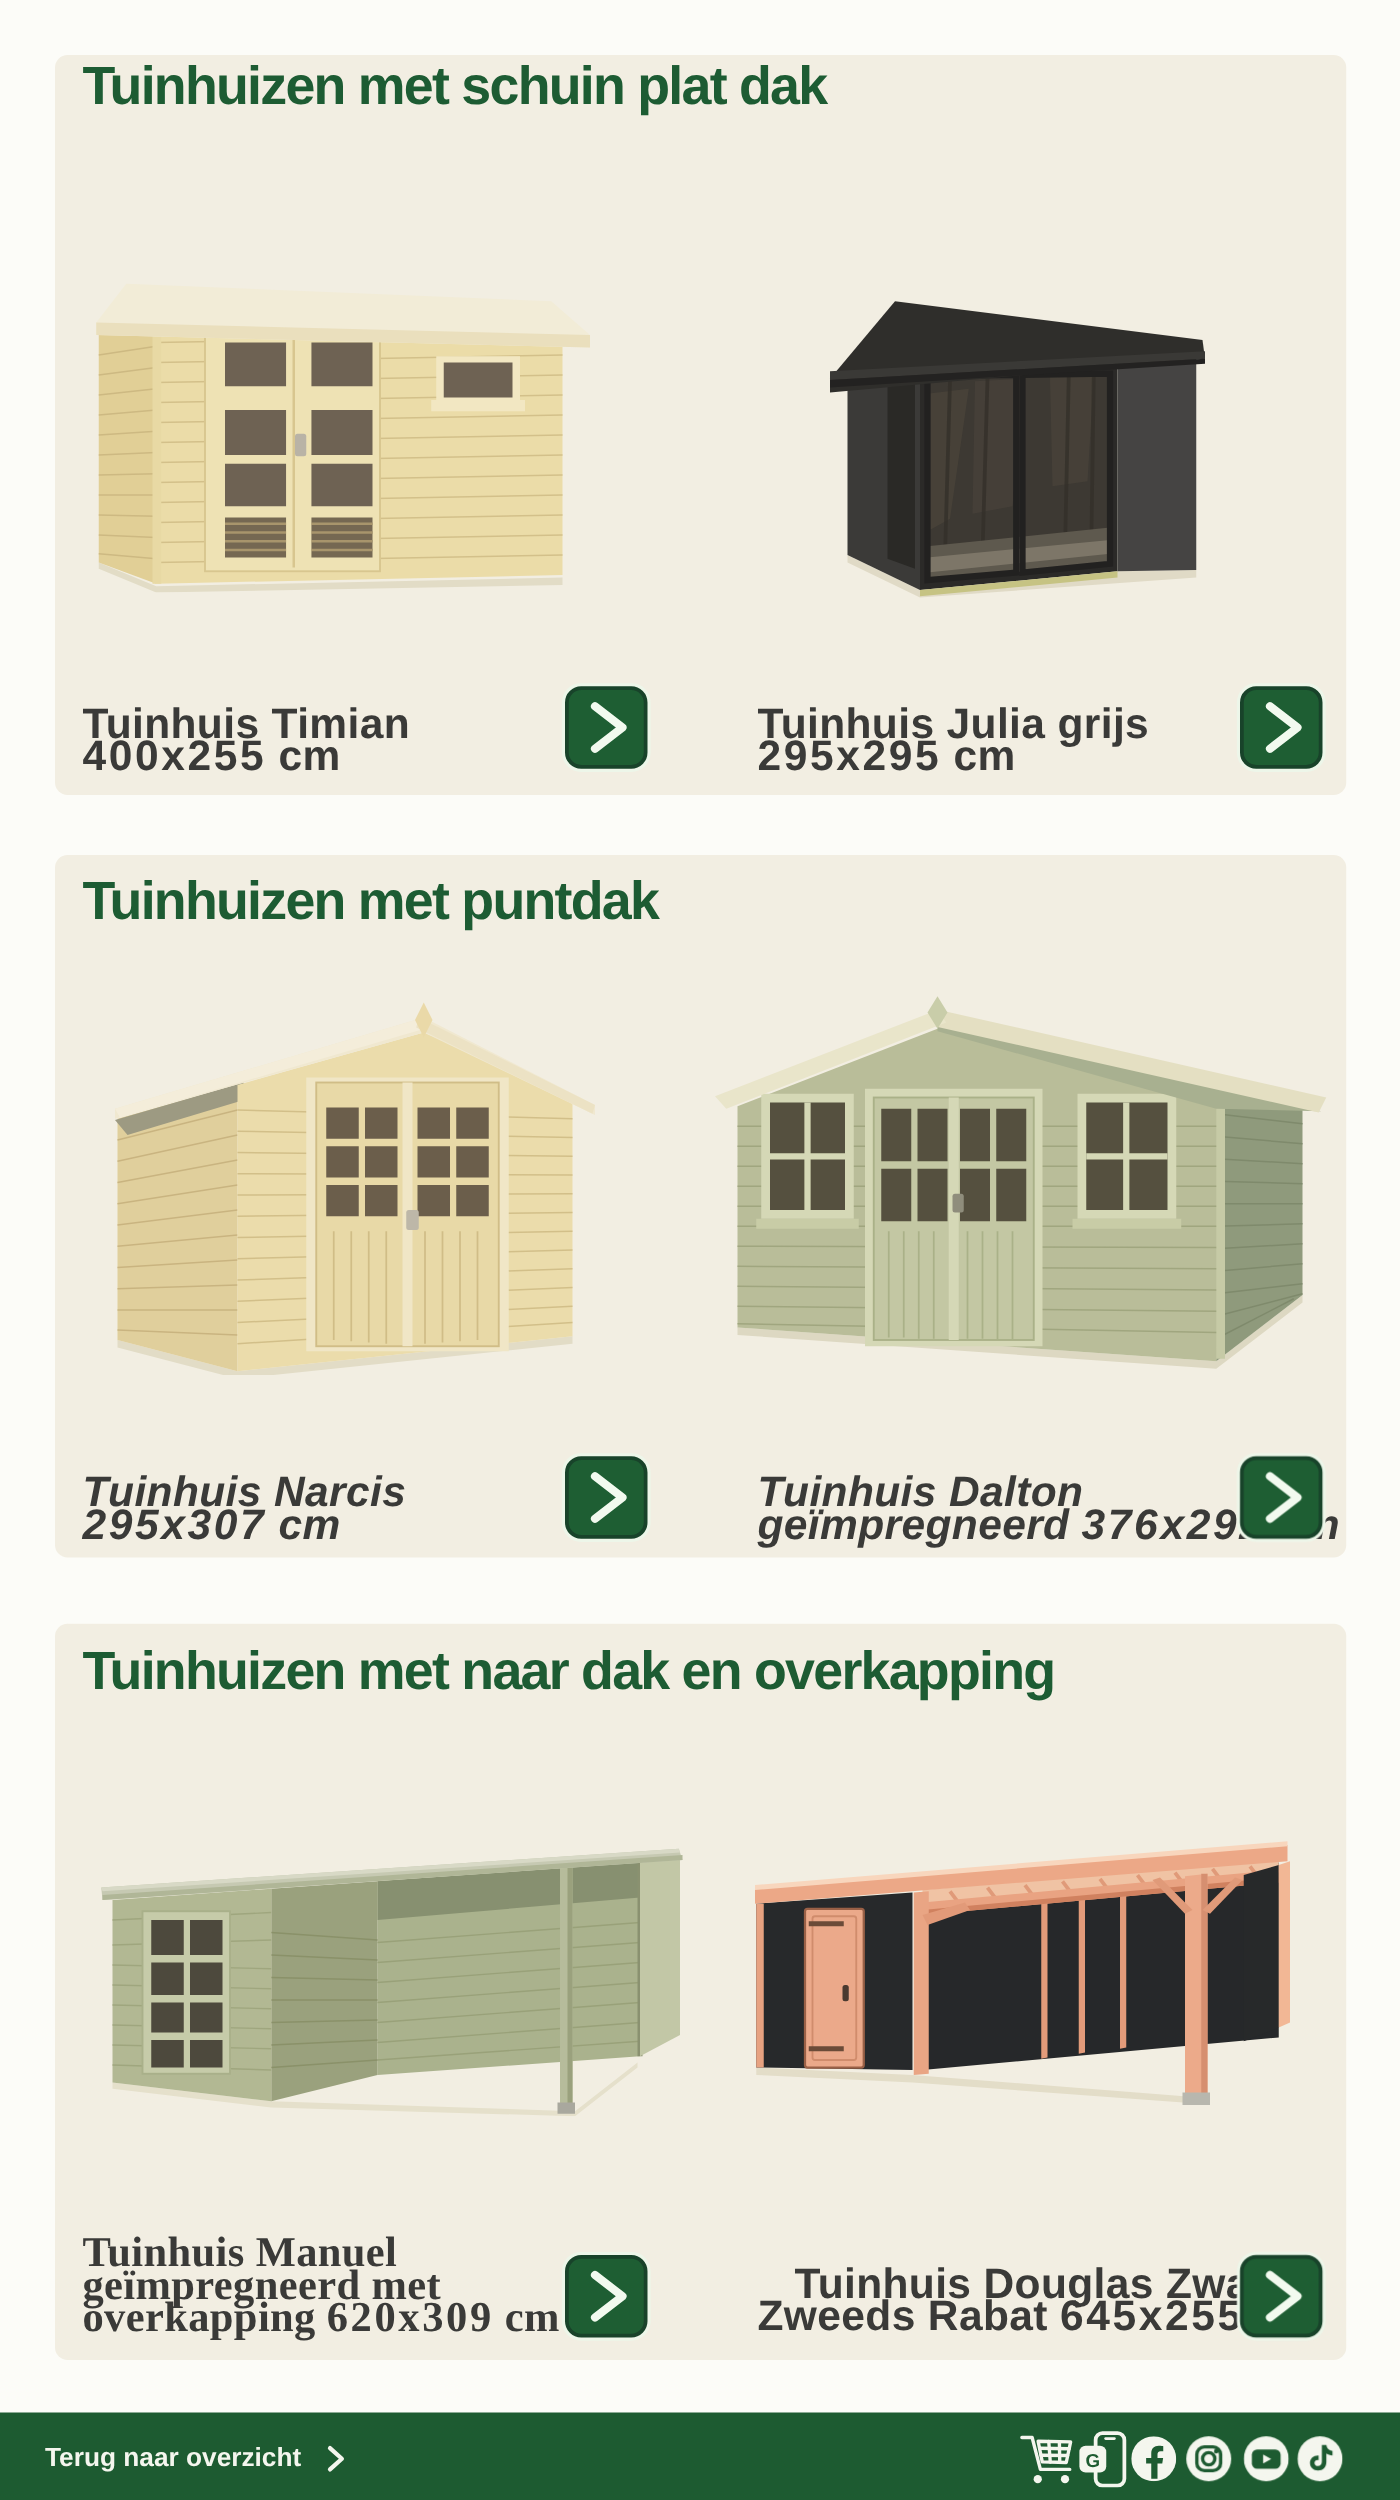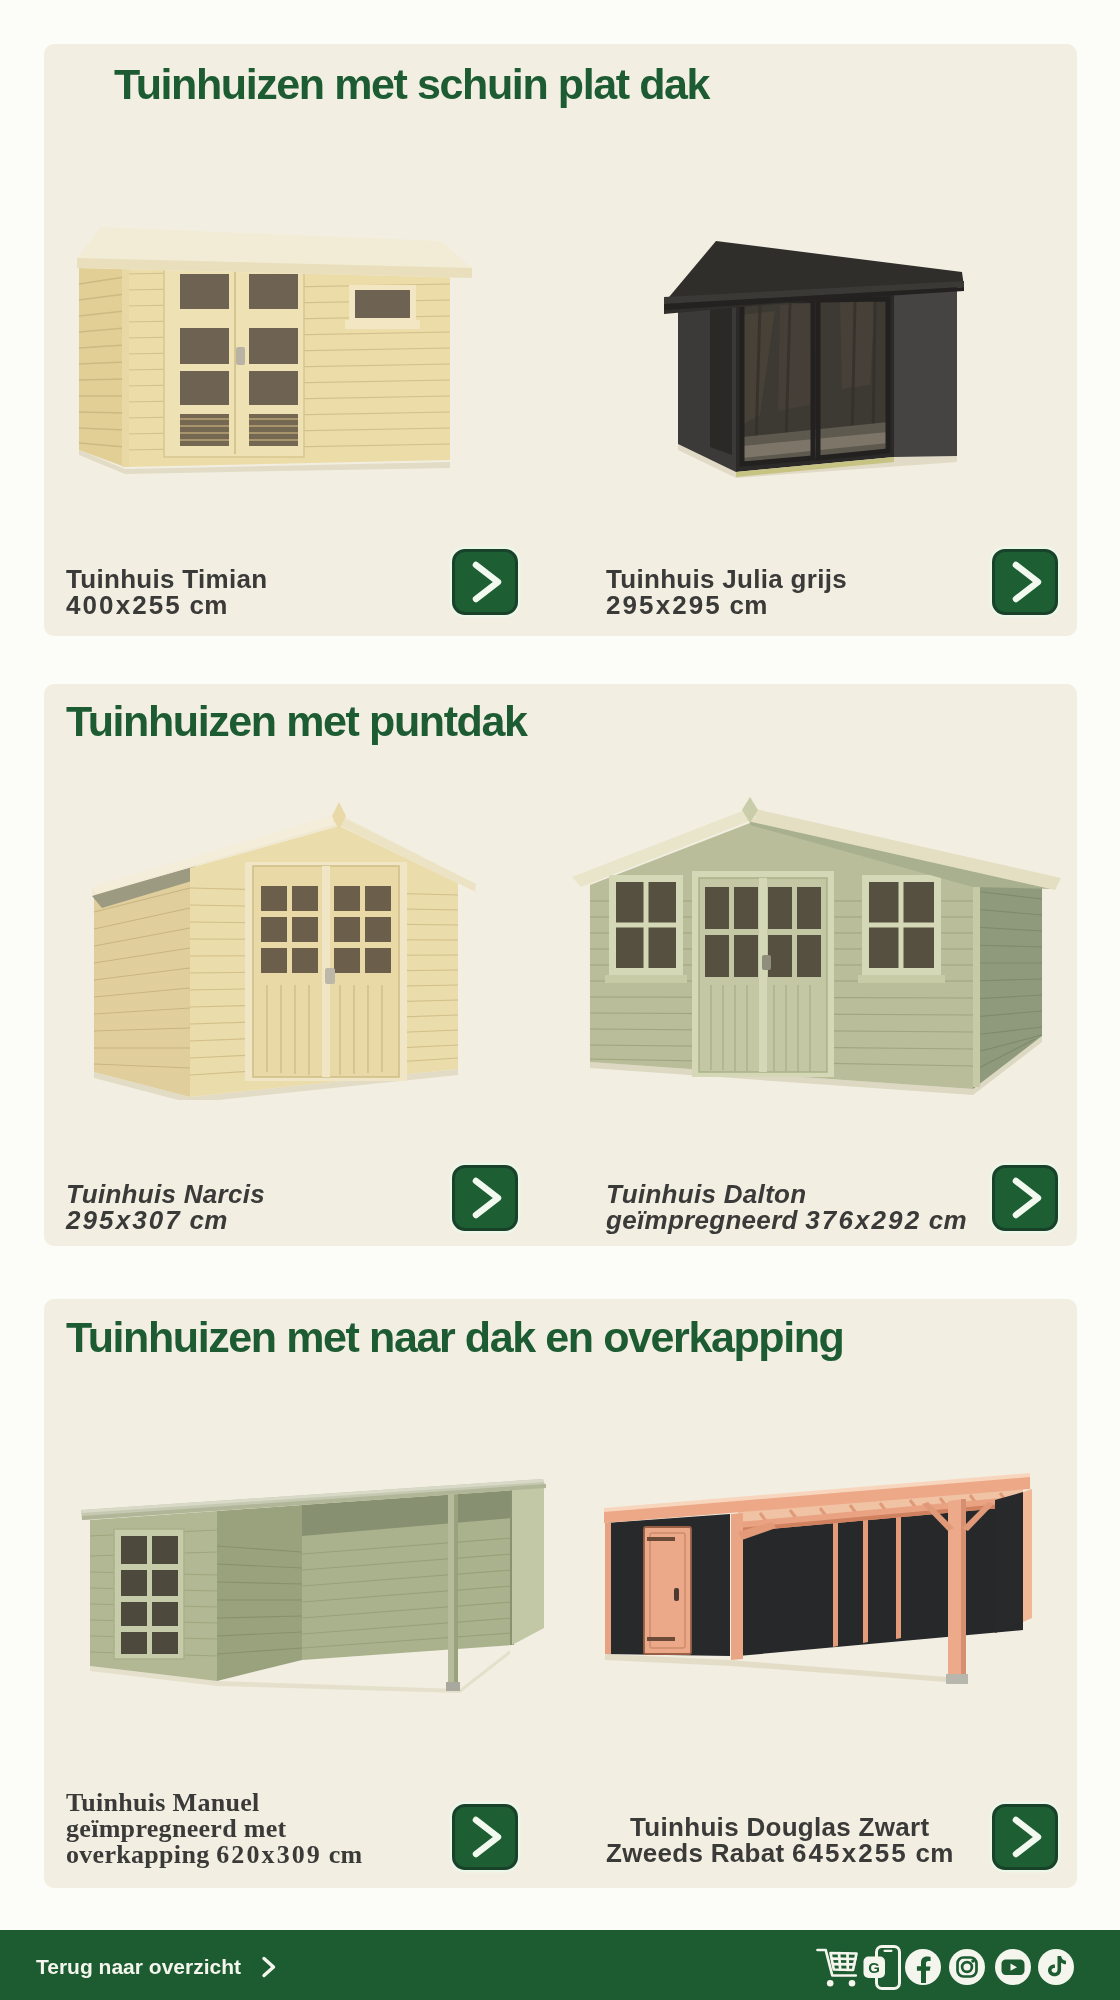--- a/index.html
+++ b/index.html
@@ -2,33 +2,33 @@
 <html lang="nl"><head>
 <meta charset="utf-8">
 <title>Tuinhuizen</title>
 <style>
   html,body{margin:0;padding:0;}
   body{width:1120px;height:2000px;position:relative;background:#fcfcf8;
        font-family:"Liberation Sans",sans-serif;overflow:hidden;}
   .panel{position:absolute;left:44px;width:1033px;background:#f2eee2;border-radius:10px;}
   .title{position:absolute;transform:translateZ(0);left:66px;font-size:43px;font-weight:bold;color:#1d5c33;
          letter-spacing:-1.4px;line-height:43px;white-space:nowrap;}
-  .pname{position:absolute;transform:translateZ(0);font-size:26px;font-weight:bold;color:#3a3a38;
+  .pname{position:absolute;transform:translateZ(0);font-size:34px;font-weight:bold;color:#3a3a38;
          line-height:26px;white-space:nowrap;letter-spacing:0.3px;}
   .btn{position:absolute;width:66px;height:66px;box-sizing:border-box;background:#1e5e33;border:3px solid #18432a;border-radius:13px;box-shadow:0 0 0 2.5px #edf6e9;}
   .btn svg{position:absolute;left:0;top:0;}
   .dim{letter-spacing:2.1px;}
   .shed{position:absolute;}
 </style>
 </head>
 <body>
 
 <div class="panel" style="top:44px;height:592px;"></div>
 
-<div class="title" style="top:63px;margin-left:48px;">Tuinhuizen met schuin plat dak</div>
+<div class="title" style="top:48px;">Tuinhuizen met schuin plat dak</div>
 
 <svg class="shed" style="left:76px;top:222px;" width="396" height="252" viewBox="0 0 396 252">
 
   <polygon points="3,228 49,247 374,240 374,246 49,252 3,233" fill="#e2dcc6"></polygon>
 
   <polygon points="3,46 49,36 49,245 3,228" fill="#e1cf96"></polygon>
   <g stroke="#cdb982" stroke-width="1.3">
     <line x1="3" y1="62" x2="49" y2="55"></line>
       <line x1="3" y1="78" x2="49" y2="72"></line>
     <line x1="3" y1="94" x2="49" y2="89"></line>

